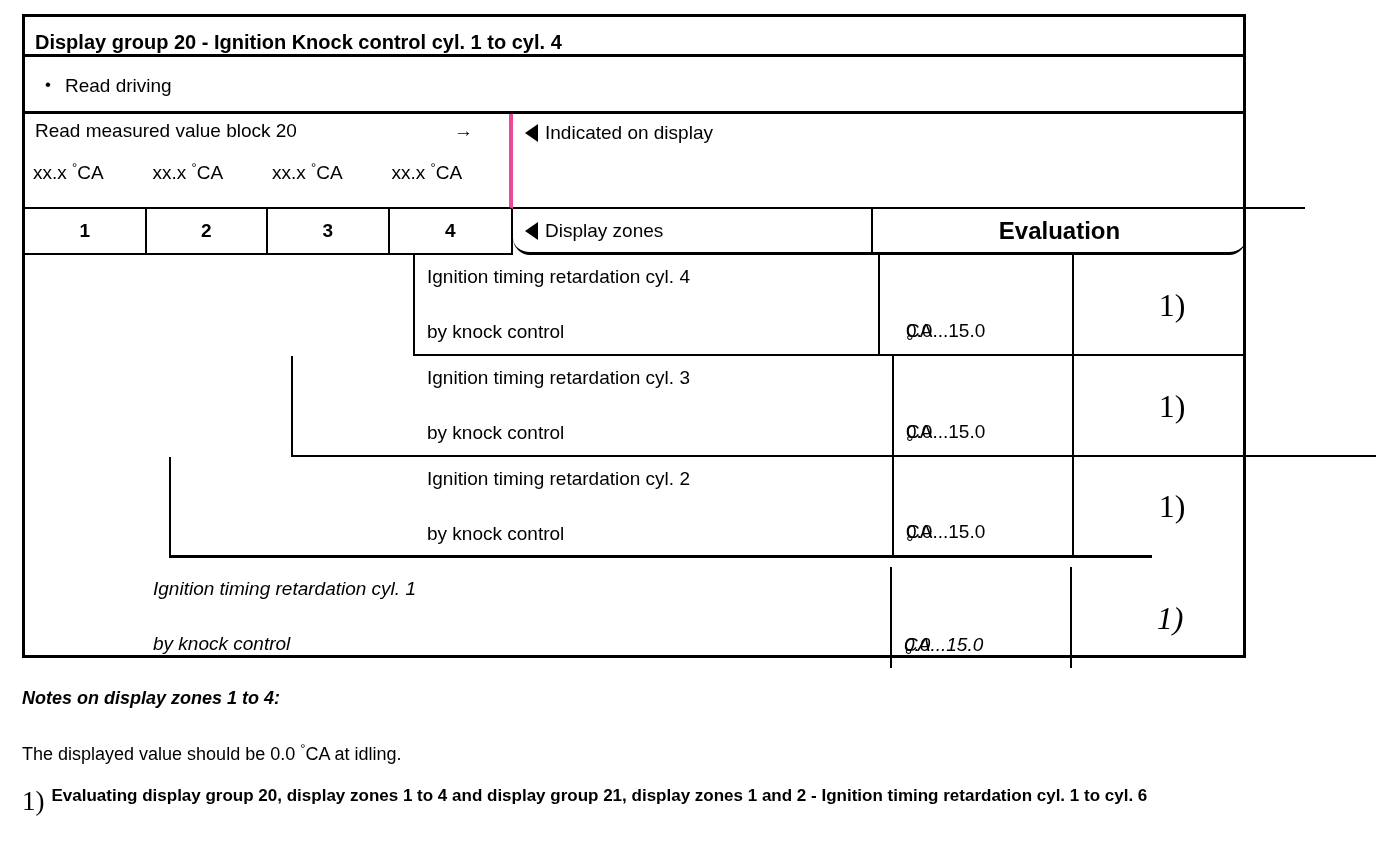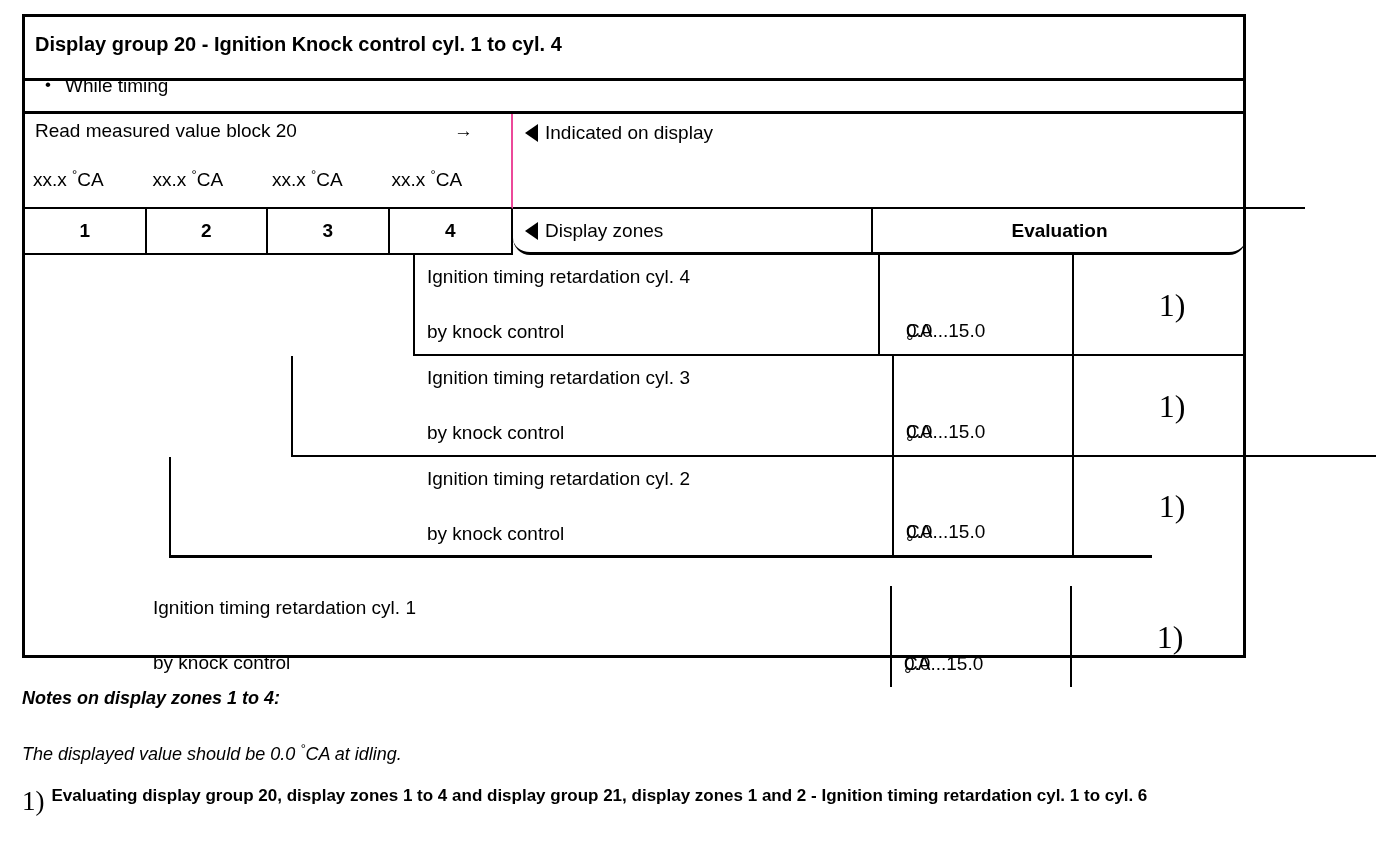--- a/index.html
+++ b/index.html
@@ -17,54 +17,54 @@
     position:absolute;
     left:22px; top:14px;
     width:1224px;      
     height:644px;      
     border:3px solid #000;
     box-sizing:border-box;
   }
 
   
   .r-title{
-    position:absolute;left:0;top:16px;width:100%;height:48px;
+    position:absolute;left:0;top:0;width:100%;height:40px;
     border-bottom:3px solid #000;box-sizing:border-box;
-    display:flex;align-items:flex-start;
+    display:flex;align-items:flex-end;
   }
   .r-title span{
     font-size:20px;font-weight:bold;padding-left:10px;letter-spacing:0px;
   }
 
   
   .r-bullet{
     position:absolute;left:0;top:44px;width:100%;height:53px;
     border-bottom:3px solid #000;box-sizing:border-box;
     display:flex;align-items:center;
   }
   .bullet-dot{
     font-size:17px;line-height:1;padding-left:20px;padding-right:14px;
     transform:translateY(-2px);
   }
   .bullet-txt{font-size:19px;}
 
   
   .read-block{
     position:absolute;left:0;top:97px;width:488px;height:95px;
-    border-bottom:2px solid #000;border-right:2px solid #ec4899;
+    border-bottom:2px solid #000;border-right:4px solid #ec4899;
     box-sizing:border-box;
   }
   .read-line1{
     position:absolute;left:10px;top:6px;width:470px;
     font-size:19px;display:flex;align-items:baseline;
   }
   .read-line1 .arrow{margin-left:auto;padding-right:32px;font-size:19px;}
   .read-line2{
     position:absolute;left:8px;top:48px;width:478px;
-    display:flex;font-size:19px;margin-top:7px;
+    display:flex;font-size:19px;
   }
   .read-line2 .ca{width:122px;text-align:left;white-space:nowrap;}
   .deg{font-size:13px;vertical-align:super;line-height:0;}
 
   
   .zone-nums{
     position:absolute;left:0;top:192px;width:488px;height:46px;
     border-bottom:2px solid #000;border-right:2px solid #000;
     box-sizing:border-box;display:flex;
   }
@@ -91,21 +91,21 @@
     width:360px;display:flex;align-items:center;padding-left:12px;
     border-right:2px solid #000;box-sizing:border-box;font-size:19px;
   }
   .dz-head .c-spec{
     width:180px;display:flex;align-items:center;justify-content:center;
     border-right:2px solid #000;box-sizing:border-box;
     font-size:19px;font-weight:bold;
   }
   .dz-head .c-eval{
     flex:1;display:flex;align-items:center;justify-content:center;
-    font-size:19px;font-weight:bold;
+    font-size:24px;font-weight:bold;
   }
 
   .tri{
     display:inline-block;width:0;height:0;
     border-top:9px solid transparent;
     border-bottom:9px solid transparent;
     border-right:13px solid #000;
     margin-right:7px;
     vertical-align:middle;
   }
@@ -139,21 +139,21 @@
     font-size:32px;line-height:1;
   }
 
   
   .note-head{
     position:absolute;left:22px;top:688px;
     font-size:18px;font-weight:bold;font-style:italic;
   }
   .note-body{
     position:absolute;left:22px;top:744px;
-    font-size:18px;font-style:italic;
+    font-size:18px;
   }
   .fn{
     position:absolute;left:22px;top:786px;width:1320px;
     display:flex;align-items:flex-start;
   }
   .fn .marker{
     font-family:"Liberation Serif", serif;
     font-size:27px;line-height:1;padding-right:7px;
     transform:translateY(2px);
   }
@@ -167,21 +167,21 @@
 <div class="page">
 
   <div class="tbl">
 
     <div class="r-title">
       <span>Display group 20 - Ignition Knock control cyl. 1 to cyl. 4</span>
     </div>
 
     <div class="r-bullet">
       <span class="bullet-dot">•</span>
-      <span class="bullet-txt">While timing</span>
+      <span class="bullet-txt">Read driving</span>
     </div>
 
     <div class="read-block">
       <div class="read-line1">
         <span>Read measured value block 20</span>
         <span class="arrow">→</span>
       </div>
       <div class="read-line2">
         <span class="ca"><span>xx.x</span> <span class="deg">°</span><span>CA</span></span>
         <span class="ca"><span>xx.x</span> <span class="deg">°</span><span>CA</span></span>
@@ -256,21 +256,21 @@
             <span>0.0...15.0</span> 
             <span class="deg">°</span>
             <span>CA</span>
           </span>
       </div>
       <div class="eval" style="left:903px;">
         <span>1)</span>
       </div>
     </div>
 
-    <div class="cylrow" style="left:0px;top:569px;width:1176px;border-left:none;border-bottom:none;">
+    <div class="cylrow" style="left:0px;top:550px;width:1176px;border-left:none;border-bottom:none;font-style:italic;">
       <div class="desc" style="width:867px;">
         <div class="d1" style="left:128px;">Ignition timing retardation cyl. 1</div>
         <div class="d2" style="left:128px;">by knock control</div>
       </div>
       <div class="spec" style="left:867px;">
         <span>
             <span>0.0...15.0</span> 
             <span class="deg">°</span>
             <span>CA</span>
           </span>

